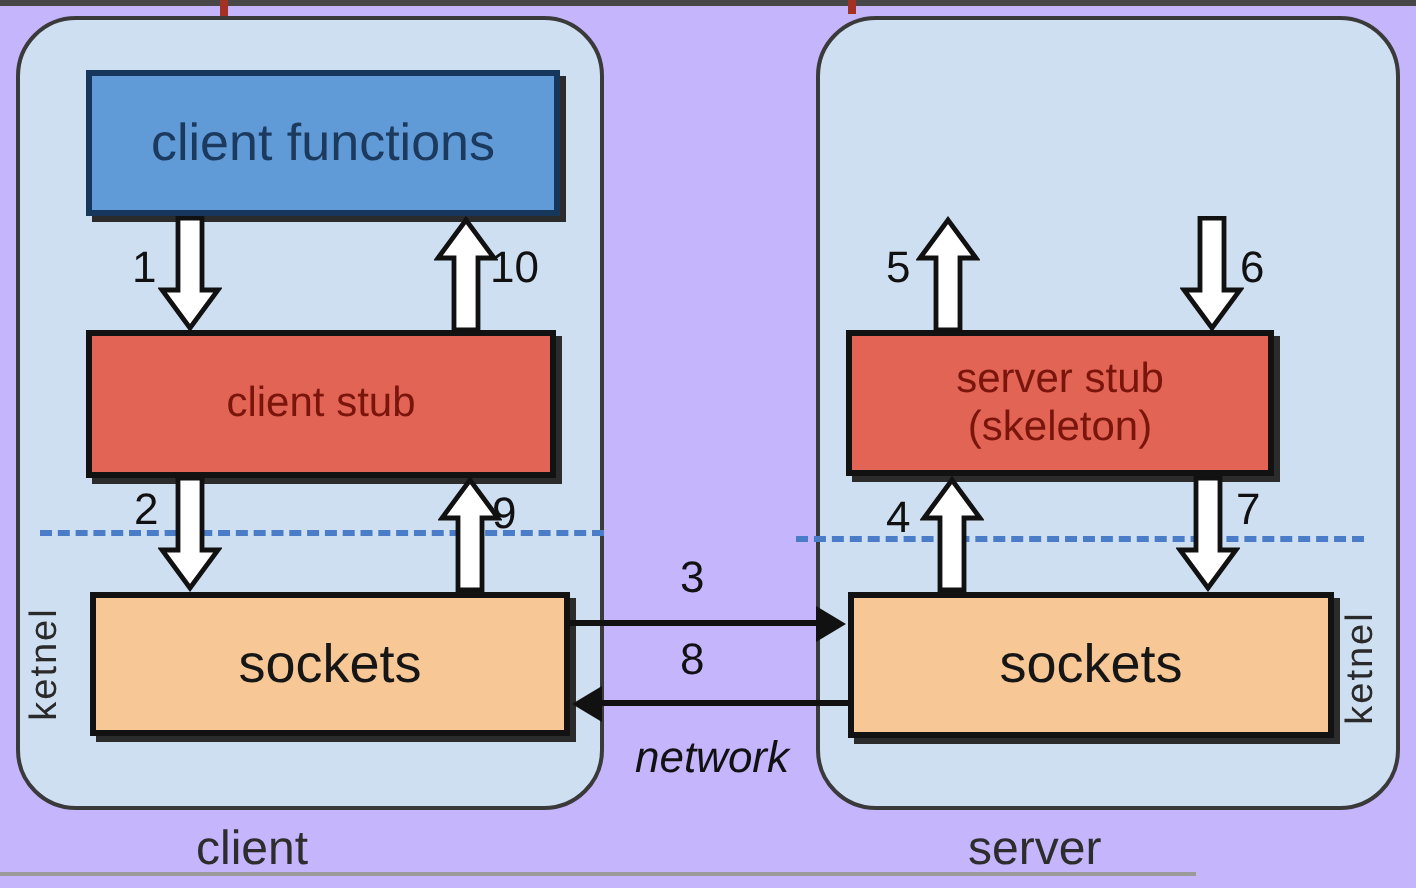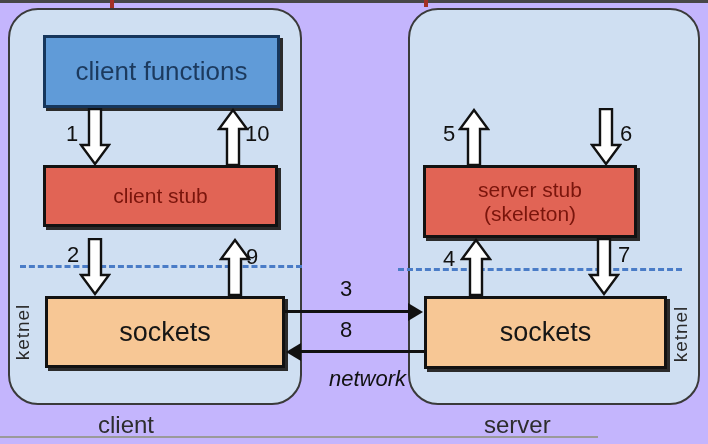--- a/index.html
+++ b/index.html
@@ -23,21 +23,21 @@
   .box.red{background:#e16455;border:3px solid #121212;color:#7a150c;font-size:21px;line-height:24px;}
   .box.orange{background:#f7c795;border:3px solid #121212;color:#161616;font-size:27px;}
   .dashed{position:absolute;height:0;border-top:3px dashed #4a7cc7;z-index:2;}
   .blockarrow{position:absolute;width:32px;height:58px;z-index:5;}
   .num{position:absolute;font-size:22px;color:#111;z-index:6;}
   .hline{position:absolute;height:3px;background:#111;z-index:5;}
   .tri-right{position:absolute;width:0;height:0;border-top:9px solid transparent;
     border-bottom:9px solid transparent;border-left:15px solid #111;z-index:5;}
   .tri-left{position:absolute;width:0;height:0;border-top:9px solid transparent;
     border-bottom:9px solid transparent;border-right:15px solid #111;z-index:5;}
-  .netlabel{position:absolute;left:306px;top:366px;width:100px;text-align:right;
+  .netlabel{position:absolute;left:306px;top:366px;width:100px;text-align:center;
     font-size:22px;font-style:italic;color:#111;z-index:6;}
   .caption{position:absolute;top:411px;width:110px;font-size:24px;color:#2d2d2d;z-index:6;}
   .kernel{position:absolute;width:70px;height:22px;text-align:center;font-size:19px;color:#2a2a2a;
     transform:rotate(-90deg);z-index:3;letter-spacing:1px;}
   .bottomline{position:absolute;left:0;top:436px;width:598px;height:2px;background:#9a9a9a;}
 </style>
 </head>
 <body>
 
 <div class="stage">
@@ -49,21 +49,21 @@
 
   <div class="panel client"></div>
   <div class="panel server"></div>
 
   <div class="dashed" style="left:20px;top:265px;width:282px;"></div>
   <div class="dashed" style="left:398px;top:268px;width:284px;"></div>
 
   <div class="box blue" style="left:43px;top:35px;width:237px;height:73px;">
     <span>client functions</span>
   </div>
-  <div class="box red" style="left:43px;top:165px;width:235px;height:62px;">
+  <div class="box red" style="left:43px;top:165px;width:235px;height:74px;">
     <span>client stub</span>
   </div>
   <div class="box orange" style="left:45px;top:296px;width:240px;height:72px;">
     <span>sockets</span>
   </div>
 
   <div class="box red" style="left:423px;top:165px;width:214px;height:73px;">
     <span>
       <span style="display:block;">server stub</span>
       <span style="display:block;">(skeleton)</span>

